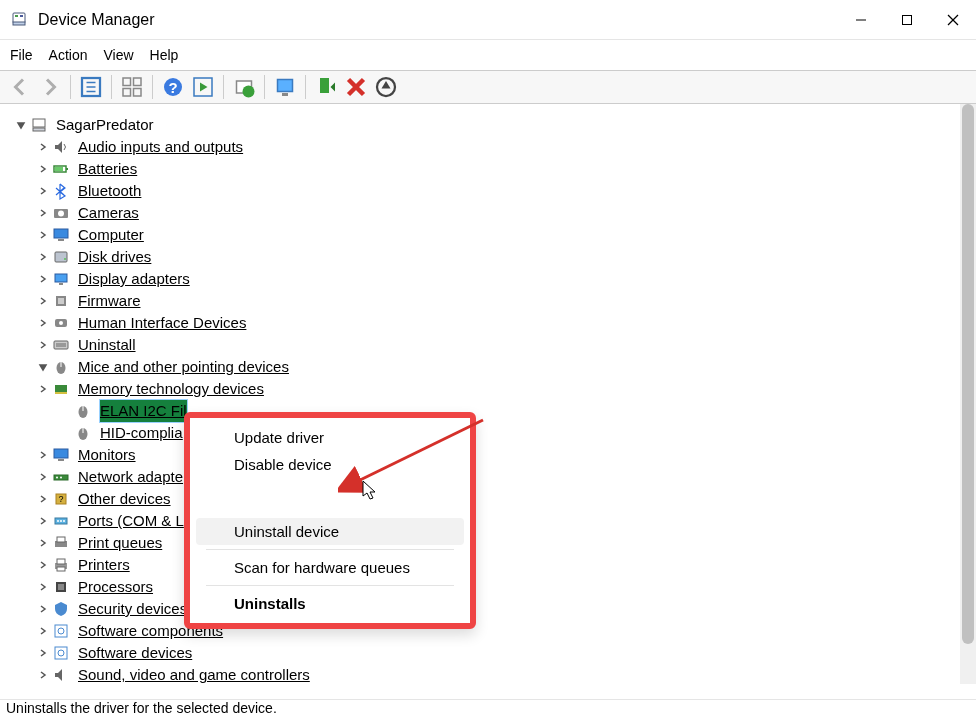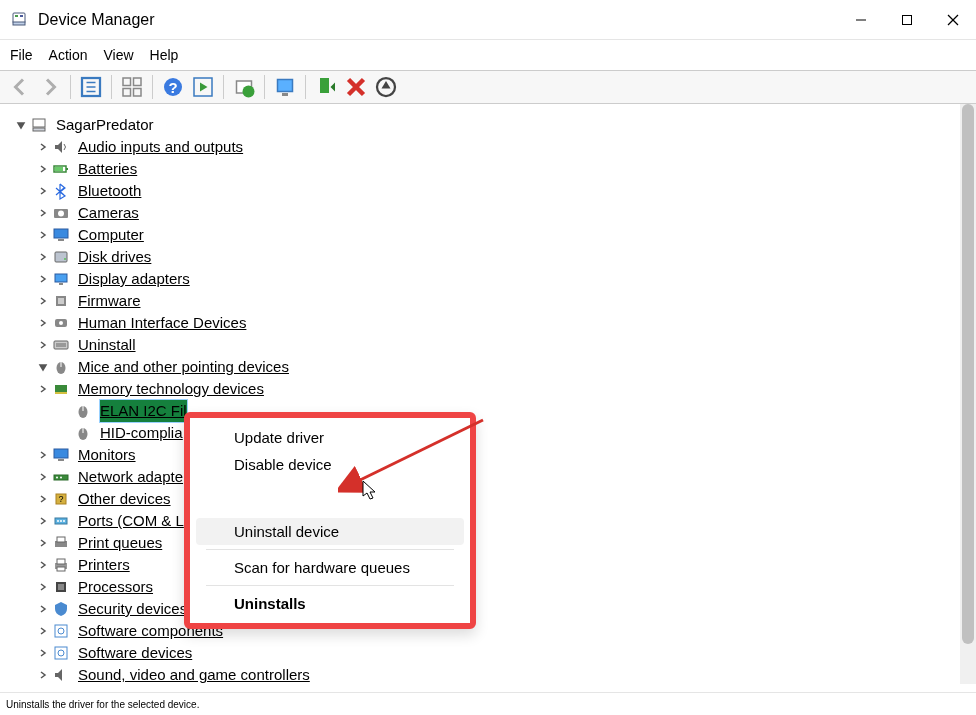--- a/index.html
+++ b/index.html
@@ -22,21 +22,21 @@
     .content { height: 580px; position: relative; overflow: hidden; }
     .tree { padding: 10px 0 0 14px; font-size: 15px; line-height: 22px; user-select: none; height: 100%; overflow: hidden; }
     .node { display: flex; align-items: center; height: 22px; }
     .node .caret { width: 14px; height: 14px; margin-right: 2px; display: flex; align-items: center; justify-content: center; }
     .node .caret svg { width: 10px; height: 10px; stroke: #555; fill: none; stroke-width: 1.5; }
     .node .dicon { width: 18px; height: 18px; margin-right: 8px; display: flex; align-items: center; justify-content: center; }
     .node .label { white-space: nowrap; }
     .node.selected .label { background: #15803d; outline: 1px solid #99d1ff; }
     .children { padding-left: 22px; text-decoration: underline; }
 
-    .statusbar { height: 23px; display: flex; align-items: center; padding: 0 6px; font-size: 10px; border-top: 1px solid #e5e5e5; background: #fff; position: absolute; bottom: 0; left: 0; right: 0; }
+    .statusbar { height: 16px; display: flex; align-items: center; padding: 0 6px; font-size: 14px; border-top: 1px solid #e5e5e5; background: #fff; position: absolute; bottom: 0; left: 0; right: 0; }
 
     .scrollbar-v { position: absolute; right: 0; top: 0; bottom: 0; width: 16px; background: #f0f0f0; }
     .scrollbar-v .thumb { position: absolute; left: 2px; right: 2px; top: 0; height: 540px; background: #c0c0c0; border-radius: 6px; }
 
     .ctxmenu { position: absolute; left: 184px; top: 308px; width: 292px; background: #fff; border: 6px solid #ef4444; border-radius: 6px; box-shadow: 0 6px 14px rgba(0,0,0,.14); padding: 6px 6px; font-size: 15px; z-index: 10; }
     .ctxmenu .item { padding: 5px 38px; border-radius: 4px; white-space: nowrap; }
     .ctxmenu .item.hovered { background: #f2f2f2; margin-top: 40px; }
     .ctxmenu .item.bold { font-weight: 600; }
     .ctxmenu .divider { height: 1px; background: #e3e3e3; margin: 4px 10px; }
 

